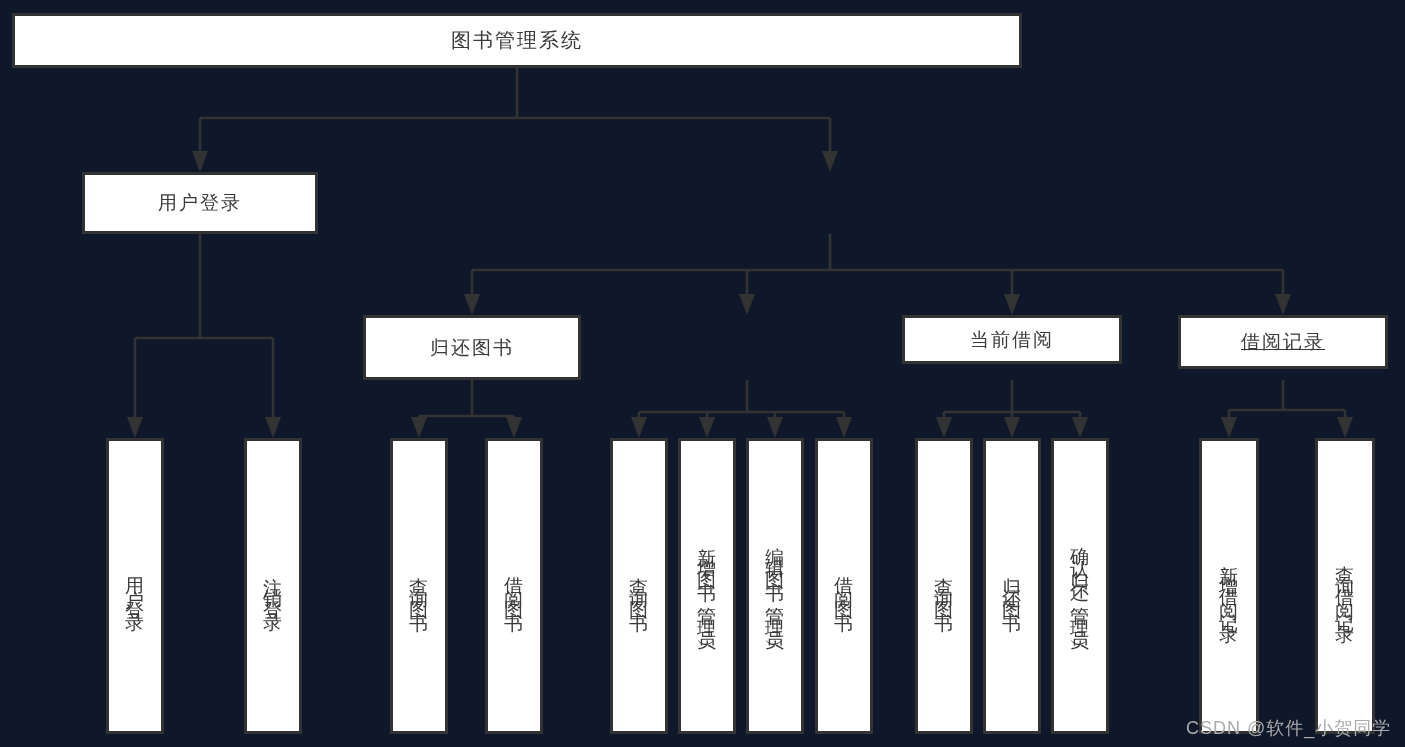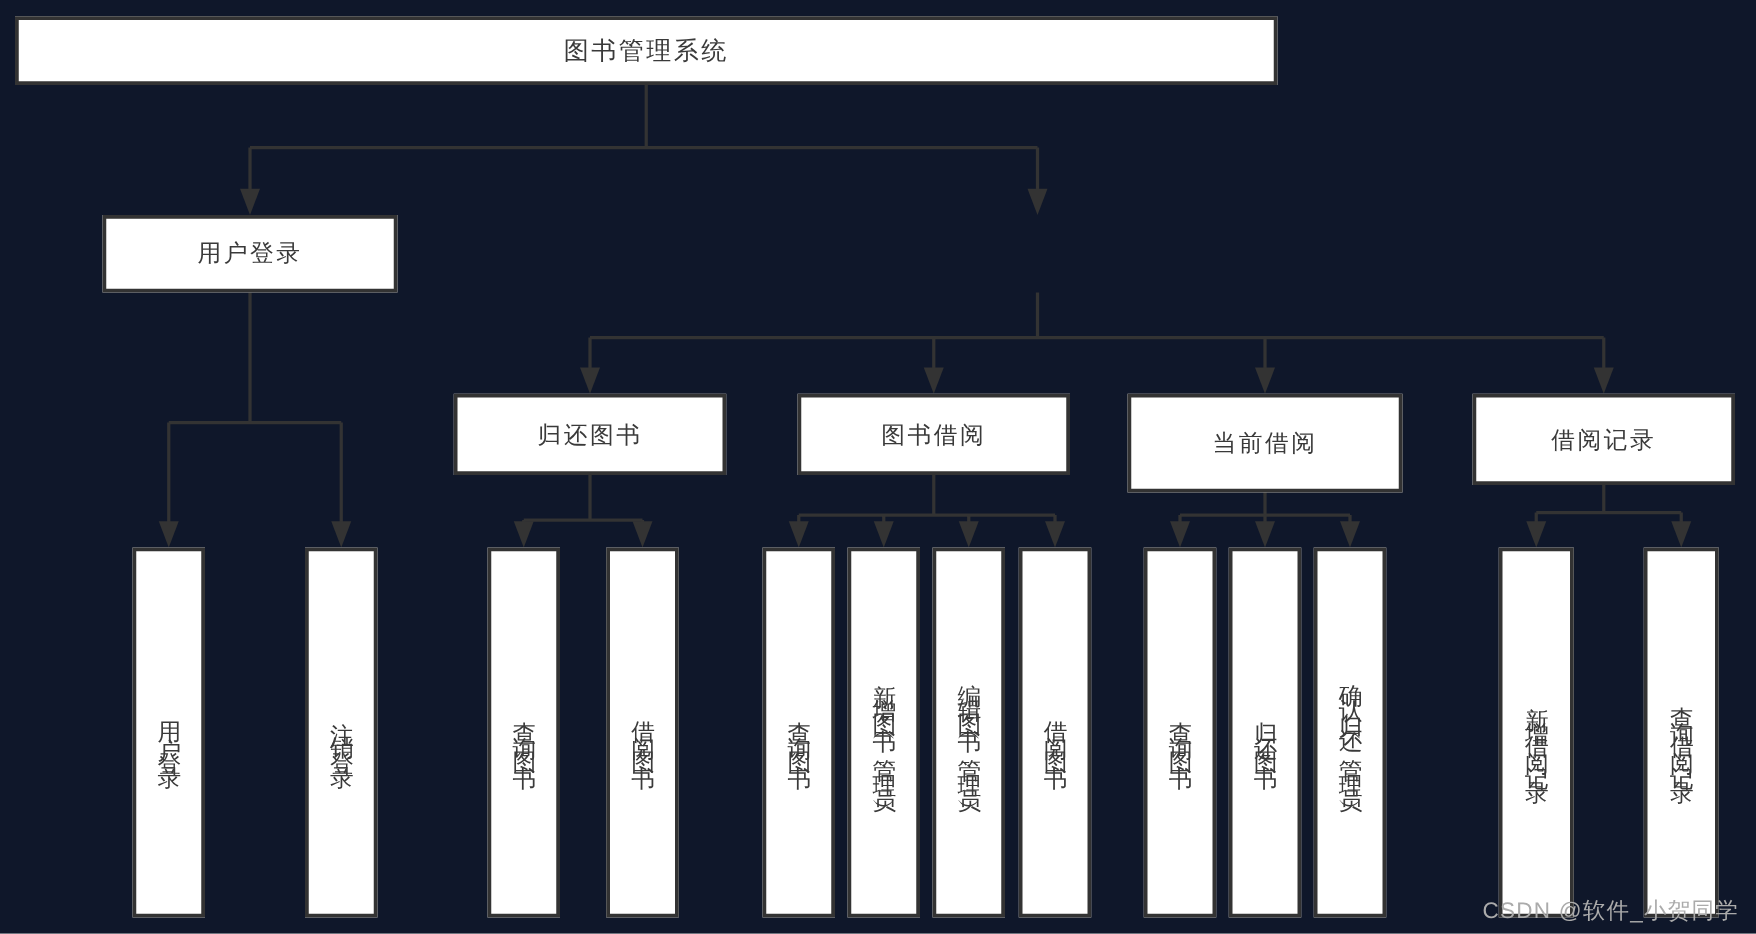--- a/index.html
+++ b/index.html
@@ -117,27 +117,24 @@
     <span>图书管理系统</span>
   </div>
 
   <div class="box hbox" style="left:82px; top:172px; width:236px; height:62px;">
     <span>用户登录</span>
   </div>
 
   <div class="box hbox" style="left:363px; top:315px; width:218px; height:65px;">
     <span>归还图书</span>
   </div>
-  <div class="box hbox" style="left:638px; top:315px; width:218px; height:65px;">
-    <span>图书借阅</span>
-  </div>
-  <div class="box hbox" style="left:902px; top:315px; width:220px; height:79px;">
+  <div class="box hbox" style="left:902px; top:315px; width:220px; height:49px;">
     <span>当前借阅</span>
   </div>
-  <div class="box hbox" style="left:1178px; top:315px; width:210px; height:73px;">
+  <div class="box hbox" style="left:1178px; top:315px; width:210px; height:54px;text-decoration:underline;">
     <span>借阅记录</span>
   </div>
 
   <div class="box leaf" style="left:106px;">
     <span class="vtext">用户登录</span>
   </div>
   <div class="box leaf" style="left:244px;">
     <span class="vtext">注销登录</span>
   </div>
 

